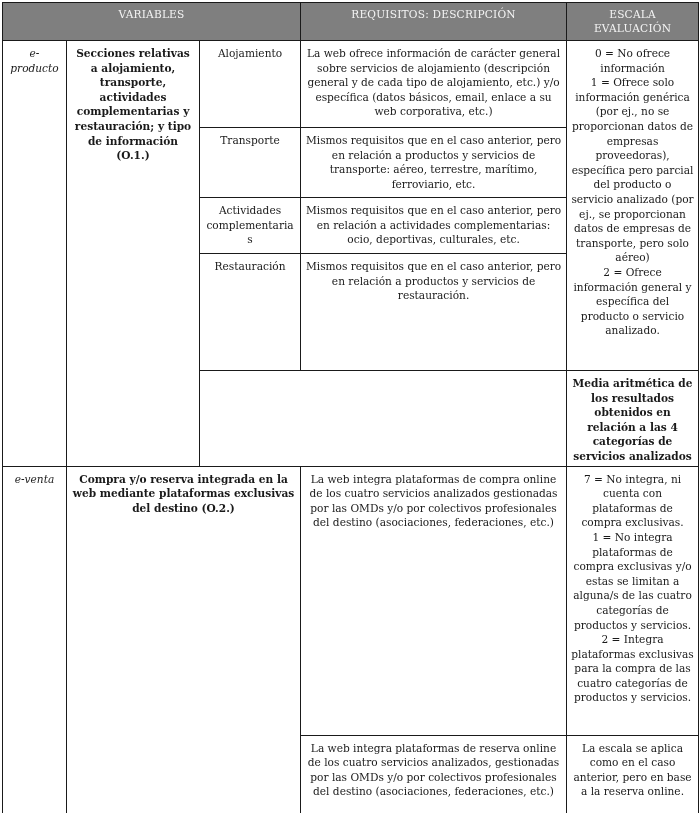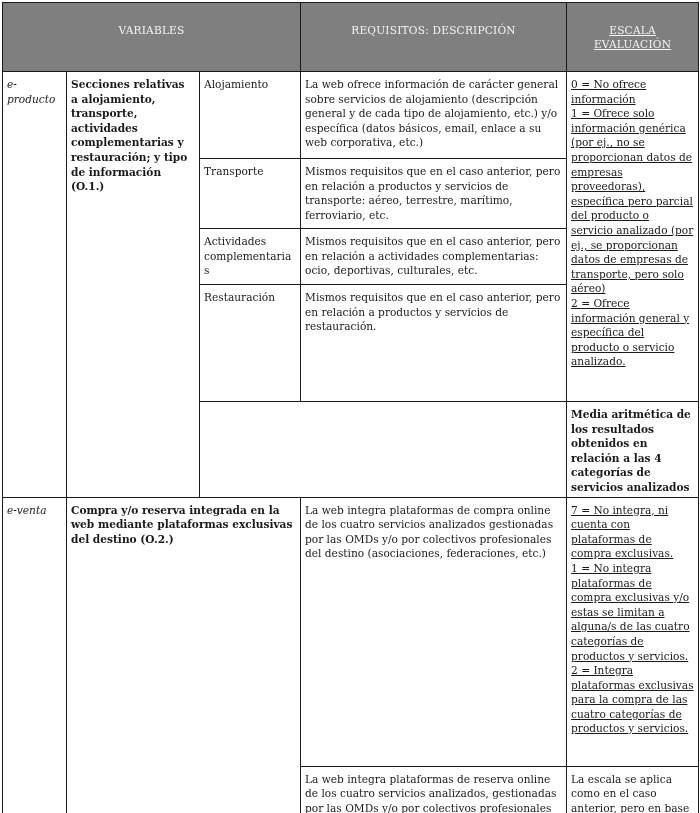--- a/index.html
+++ b/index.html
@@ -1,29 +1,29 @@
 <!DOCTYPE html>
 <html><head>
   <meta charset="utf-8">
   <style>
     html, body { margin: 0; padding: 0; background: #ffffff; }
     body { width: 700px; height: 813px; position: relative; overflow: hidden;
       font-family: "DejaVu Serif", "Liberation Serif", serif; color: #1a1a1a; }
     table.grid { position: absolute; left: 2px; top: 2px; width: 696px;
       border-collapse: collapse; table-layout: fixed; font-size: 10.6px; line-height: 14.6px; }
     table.grid td, table.grid th { border: 1.3px solid #1a1a1a; vertical-align: top;
-      padding: 5px 4px 2px 4px; text-align: left; word-wrap: break-word; }
+      padding: 5px 4px 2px 4px; text-align: center; word-wrap: break-word; }
     table.grid th { background: #7f7f7f; color: #f4f4f4; font-weight: normal;
-      text-align: center; vertical-align: top; padding: 20px 3px; font-size: 10.6px;
+      text-align: center; vertical-align: top; padding: 4px 3px; font-size: 10.6px;
       letter-spacing: 0.2px; }
     .it { font-style: italic; }
     .b { font-weight: bold; }
     col.c1 { width: 64px; } col.c2 { width: 133px; } col.c3 { width: 101px; }
     col.c4 { width: 266px; } col.c5 { width: 132px; }
-    .ml { white-space: pre-line; text-decoration: underline; }
+    .ml { white-space: pre-line; }
   </style>
 </head>
 <body>
 
 <table class="grid">
   <colgroup>
     <col class="c1">
       <col class="c2">
       <col class="c3">
       <col class="c4">

